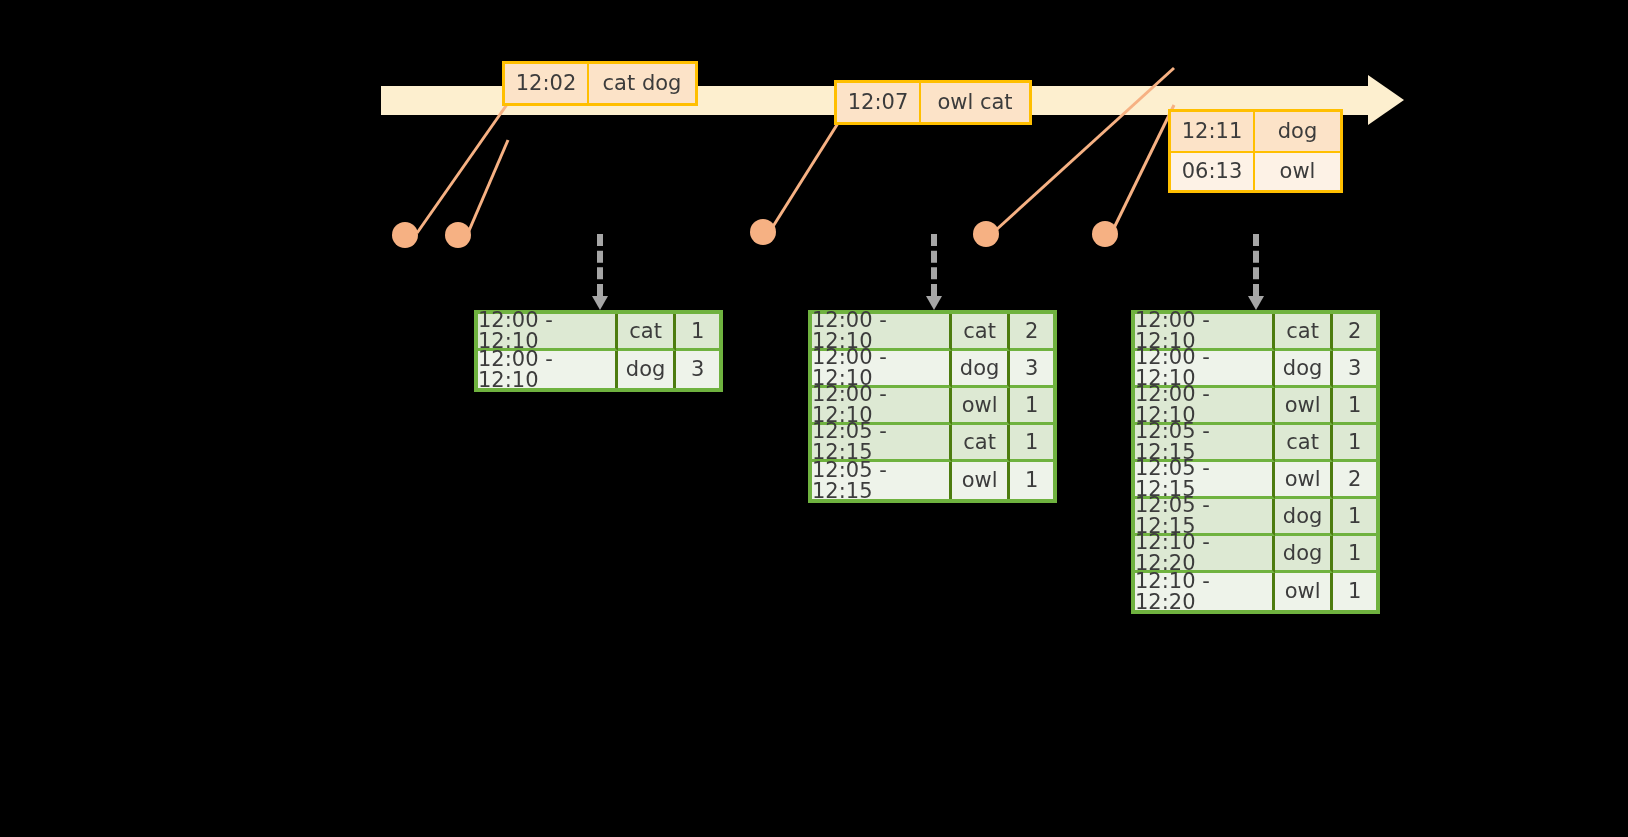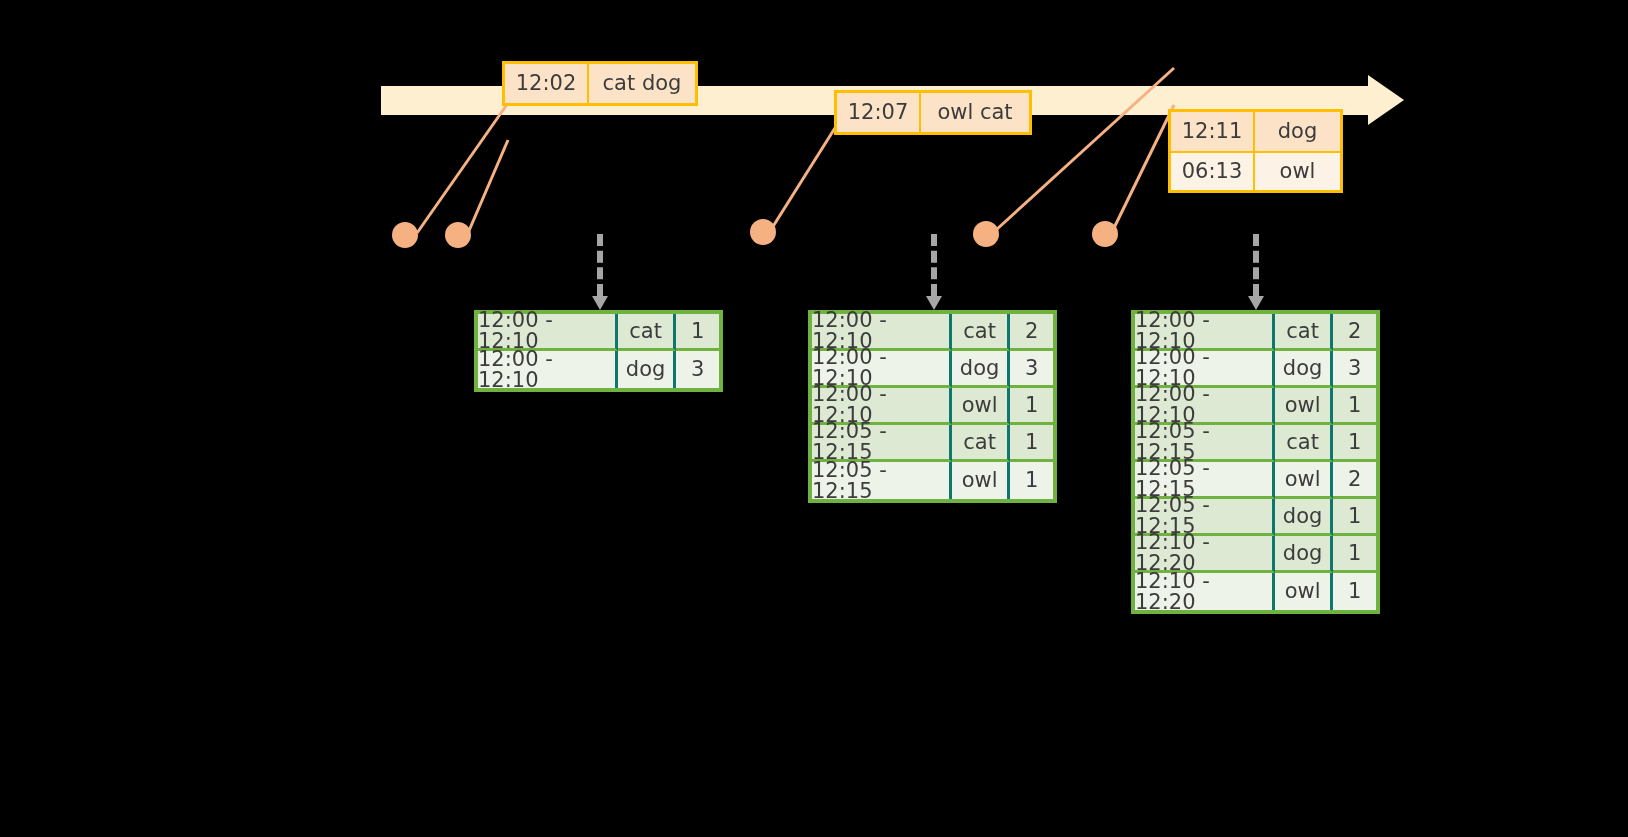--- a/index.html
+++ b/index.html
@@ -71,21 +71,21 @@
   .event-row .cell.time {
     width: 84px;
     border-right: 2px solid #ffbf00;
   }
   .event-row .cell.words {
     flex: 1;
   }
 
   #event-box-1 { left: 502px; top: 61px; width: 196px; }
   #event-box-1 .cell.words { width: 112px; }
-  #event-box-2 { left: 834px; top: 80px; width: 198px; margin-top: 10px; }
+  #event-box-2 { left: 834px; top: 80px; width: 198px; }
   #event-box-2 .cell.words { width: 114px; text-align: right; }
   #event-box-3 { left: 1168px; top: 61px; width: 175px; margin-top: 48px; }
   #event-box-3 .cell.words { width: 91px; }
 
   
   .connector-dot {
     position: absolute;
     width: 26px;
     height: 26px;
     border-radius: 50%;
@@ -112,21 +112,21 @@
     box-sizing: border-box;
   }
   .result-row .rcell {
     display: flex;
     align-items: center;
     justify-content: center;
     font-size: 21px;
     color: #3c3c3c;
     line-height: 1;
     box-sizing: border-box;
-    border-right: 3px solid #0f766e;
+    border-right: 3px solid #4d7c0f;
     border-bottom: 3px solid #6fb23f;
   }
   .result-row .rcell:last-child { border-right: none; }
   .result-row:last-child .rcell { border-bottom: none; }
   .result-row.shade-a .rcell { background: #dde9d3; }
   .result-row.shade-b .rcell { background: #eef3ea; }
   .rcell.window { width: 144px; }
   .rcell.word   { width: 60px; }
   .rcell.count  { width: 44px; }
 

